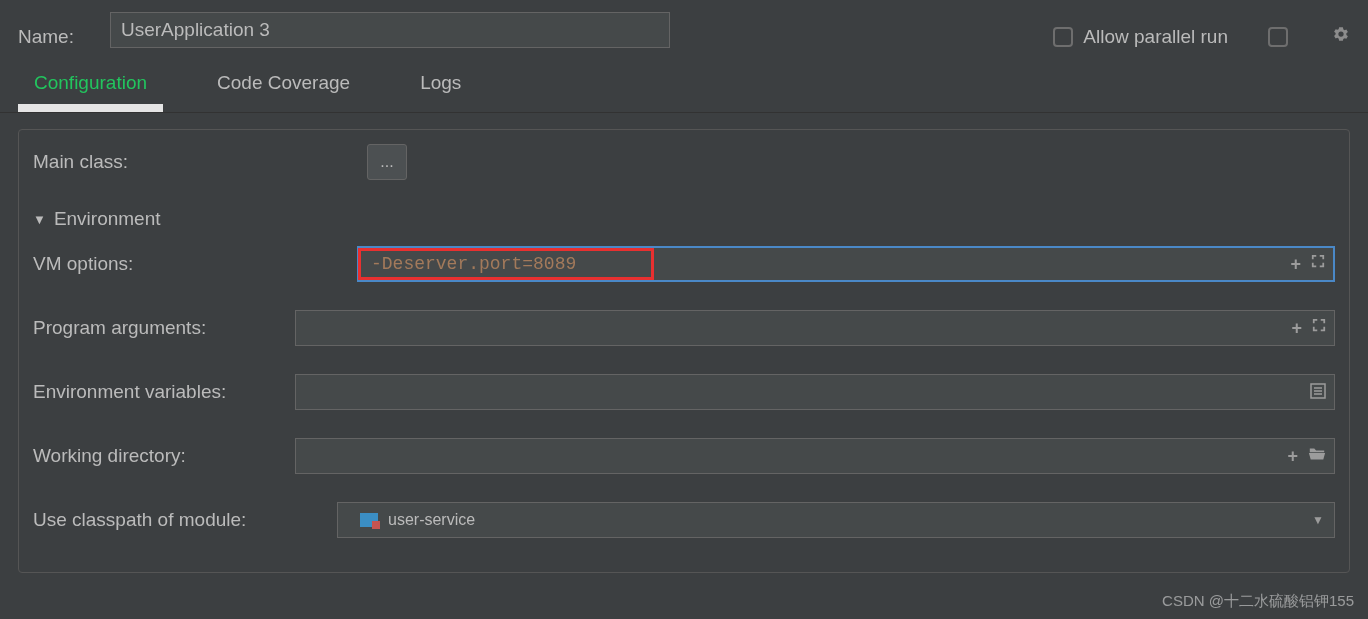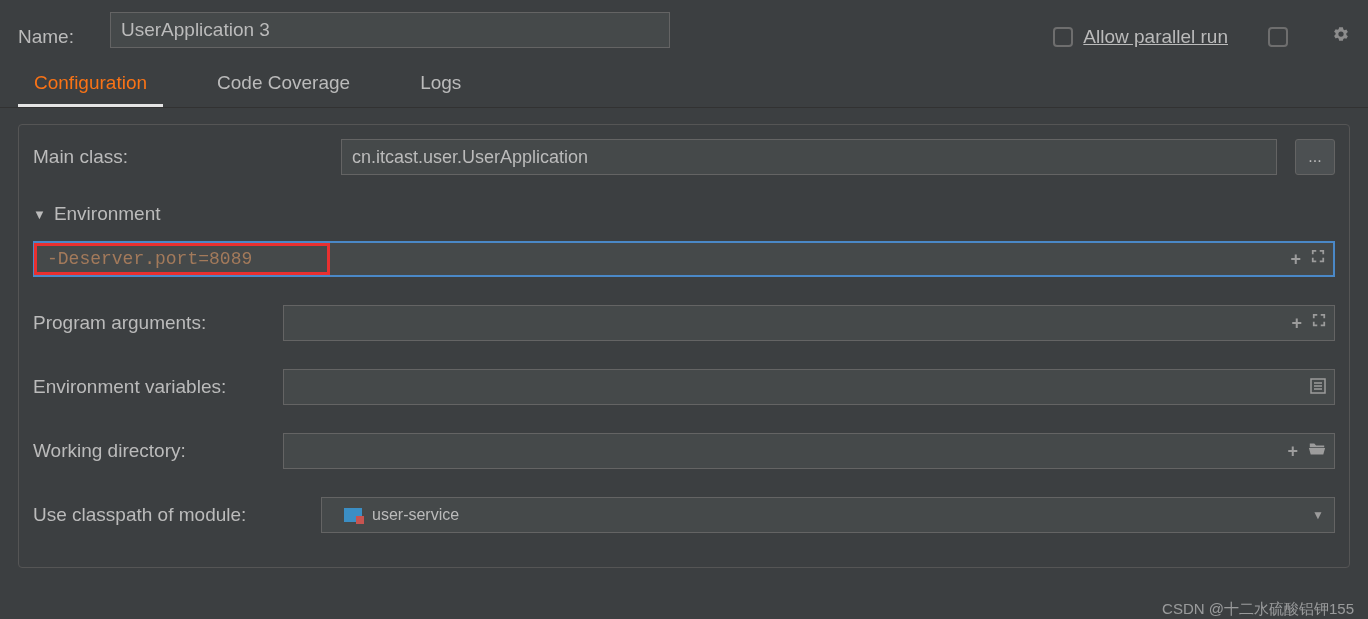--- a/index.html
+++ b/index.html
@@ -30,21 +30,20 @@
       font-size: 19px;
       padding: 6px 10px;
       width: 560px;
       height: 36px;
     }
     .top-right {
       margin-left: auto;
       display: flex;
       align-items: center;
       gap: 40px;
-      text-decoration: underline;
     }
     .chk-group {
       display: flex;
       align-items: center;
       gap: 10px;
       font-size: 19px;
     }
     .checkbox {
       width: 20px;
       height: 20px;
@@ -60,35 +59,35 @@
       padding: 8px 18px 0 18px;
       border-bottom: 1px solid #323232;
     }
     .tab {
       font-size: 19px;
       color: #bbbbbb;
       padding: 8px 16px 10px 16px;
       cursor: pointer;
     }
     .tab.active {
-      border-bottom: 3px solid #e5e5e5;
-      color: #f97316;
+      border-bottom: 8px solid #e5e5e5;
+      color: #22c55e;
     }
 
     .panel {
       border: 1px solid #555555;
       margin: 16px 18px;
       border-radius: 4px;
       padding-bottom: 20px;
     }
     .form-row {
       display: flex;
       align-items: center;
       padding: 14px 14px;
-      gap: 8px;
+      gap: 24px;
     }
     .row-label {
       width: 300px;
       font-size: 19px;
       color: #bbbbbb;
     }
     .field {
       flex: 1;
       position: relative;
     }
@@ -198,21 +197,21 @@
     }
     .dropdown-chev {
       position: absolute;
       right: 10px;
       color: #9c9c9c;
       font-size: 12px;
     }
     .watermark {
       position: absolute;
       right: 14px;
-      bottom: 0;
+      bottom: 8px;
       color: rgba(230,230,230,0.55);
       font-size: 15px;
     }
   </style>
 </head>
 <body>
 
 <div class="top-row">
   <span class="name-label">Name:</span>
   <input class="name-input" value="UserApplication 3" style="">
@@ -235,32 +234,30 @@
 <div class="tabs">
   <div class="tab active">Configuration</div>
   <div class="tab">Code Coverage</div>
   <div class="tab">Logs</div>
 </div>
 
 <div class="panel">
 
   <div class="form-row">
     <span class="row-label">Main class:</span>
-    <div class="field">
-      <input class="text-input" value="cn.itcast.user.UserApplication" style="">
-    </div>
     <div class="browse-btn">...</div>
   </div>
 
   <div class="section-header">
     <span class="chev">▼</span>
     <span>Environment</span>
   </div>
 
   <div class="form-row">
+    <span class="row-label">VM options:</span>
     <div class="vm-input-wrap">
       <div class="vm-inner-highlight">
         <span class="vm-text">-Deserver.port=8089</span>
       </div>
       <div class="field-icons">
         <span class="icon-plus"></span>
         <span class="icon-expand">
           <svg viewBox="0 0 16 16" stroke="#9c9c9c" stroke-width="2" fill="none">
               <path d="M2 6 L2 2 L6 2 M10 2 L14 2 L14 6 M14 10 L14 14 L10 14 M6 14 L2 14 L2 10"></path>
             </svg>

